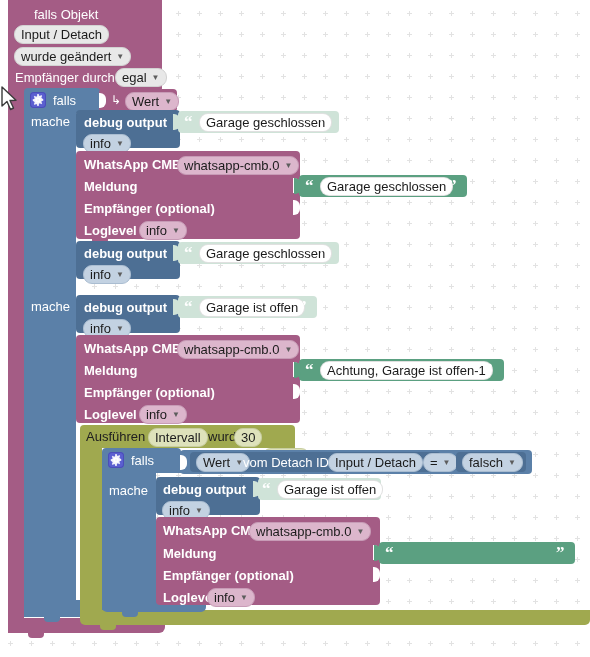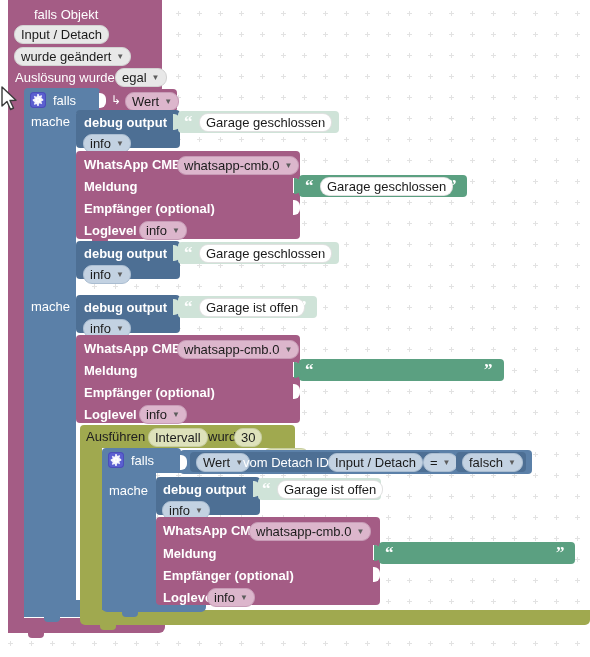--- a/index.html
+++ b/index.html
@@ -101,21 +101,21 @@
 
   <div class="blk c-plum" style="left:8px;top:618px;width:157px;height:15px;border-radius:0 0 6px 6px;"></div>
   <div class="nub c-plum" style="left:28px;top:633px;"></div>
 
   <div class="lbl" style="left:16px;top:8px;margin-left:18px;">falls Objekt</div>
   <div class="field tint-pale" style="left:14px;top:25px;">Input / Detach</div>
   <div class="field tint-pale" style="left:14px;top:47px;">
     <span>wurde geändert</span>
     <span class="car">▼</span>
   </div>
-  <div class="lbl" style="left:15px;top:71px;">Auslösung wurde</div>
+  <div class="lbl" style="left:15px;top:71px;">Empfänger durch</div>
   <div class="field tint-pale" style="left:115px;top:68px;">
     <span>egal</span>
     <span class="car">▼</span>
   </div>
 
   <div class="blk c-blue" style="left:24px;top:88px;width:76px;height:25px;border-radius:4px 4px 0 0;"></div>
 
   <div class="blk c-blue" style="left:24px;top:112px;width:52px;height:505px;"></div>
   <div class="blk c-blue" style="left:24px;top:600px;width:127px;height:17px;border-radius:0 0 5px 5px;"></div>
   <div class="nub c-blue" style="left:44px;top:617px;"></div>
@@ -211,20 +211,21 @@
   <div class="lbl b" style="left:84px;top:386px;">Empfänger (optional)</div>
   <div class="socket" style="left:293px;top:384px;"></div>
   <div class="lbl b" style="left:84px;top:408px;">Loglevel</div>
   <div class="field tint-plum" style="left:139px;top:405px;">
     <span>info</span>
     <span class="car">▼</span>
   </div>
   <div class="blk c-green" style="left:299px;top:359px;width:205px;height:22px;border-radius:4px;"></div>
   <div class="plug c-green" style="left:294px;top:362px;"></div>
   <div class="quote" style="left:305px;top:361px;">“</div>
+  <div class="field" style="left:320px;top:361px;">Achtung, Garage ist offen-1</div>
   <div class="quote" style="left:484px;top:361px;">”</div>
 
   <div class="blk c-olive" style="left:80px;top:425px;width:215px;height:23px;border-radius:4px 4px 0 0;"></div>
   <div class="blk c-olive" style="left:80px;top:446px;width:22px;height:168px;"></div>
   <div class="blk c-olive" style="left:80px;top:610px;width:510px;height:15px;border-radius:0 0 5px 5px;"></div>
   <div class="nub c-olive" style="left:100px;top:625px;"></div>
   <div class="lbl dark" style="left:86px;top:430px;">Ausführen</div>
   <div class="field tint-olive" style="left:148px;top:428px;">Intervall</div>
   <div class="lbl dark" style="left:208px;top:430px;">wurde</div>
   <div class="field tint-olive" style="left:234px;top:428px;">30</div>

